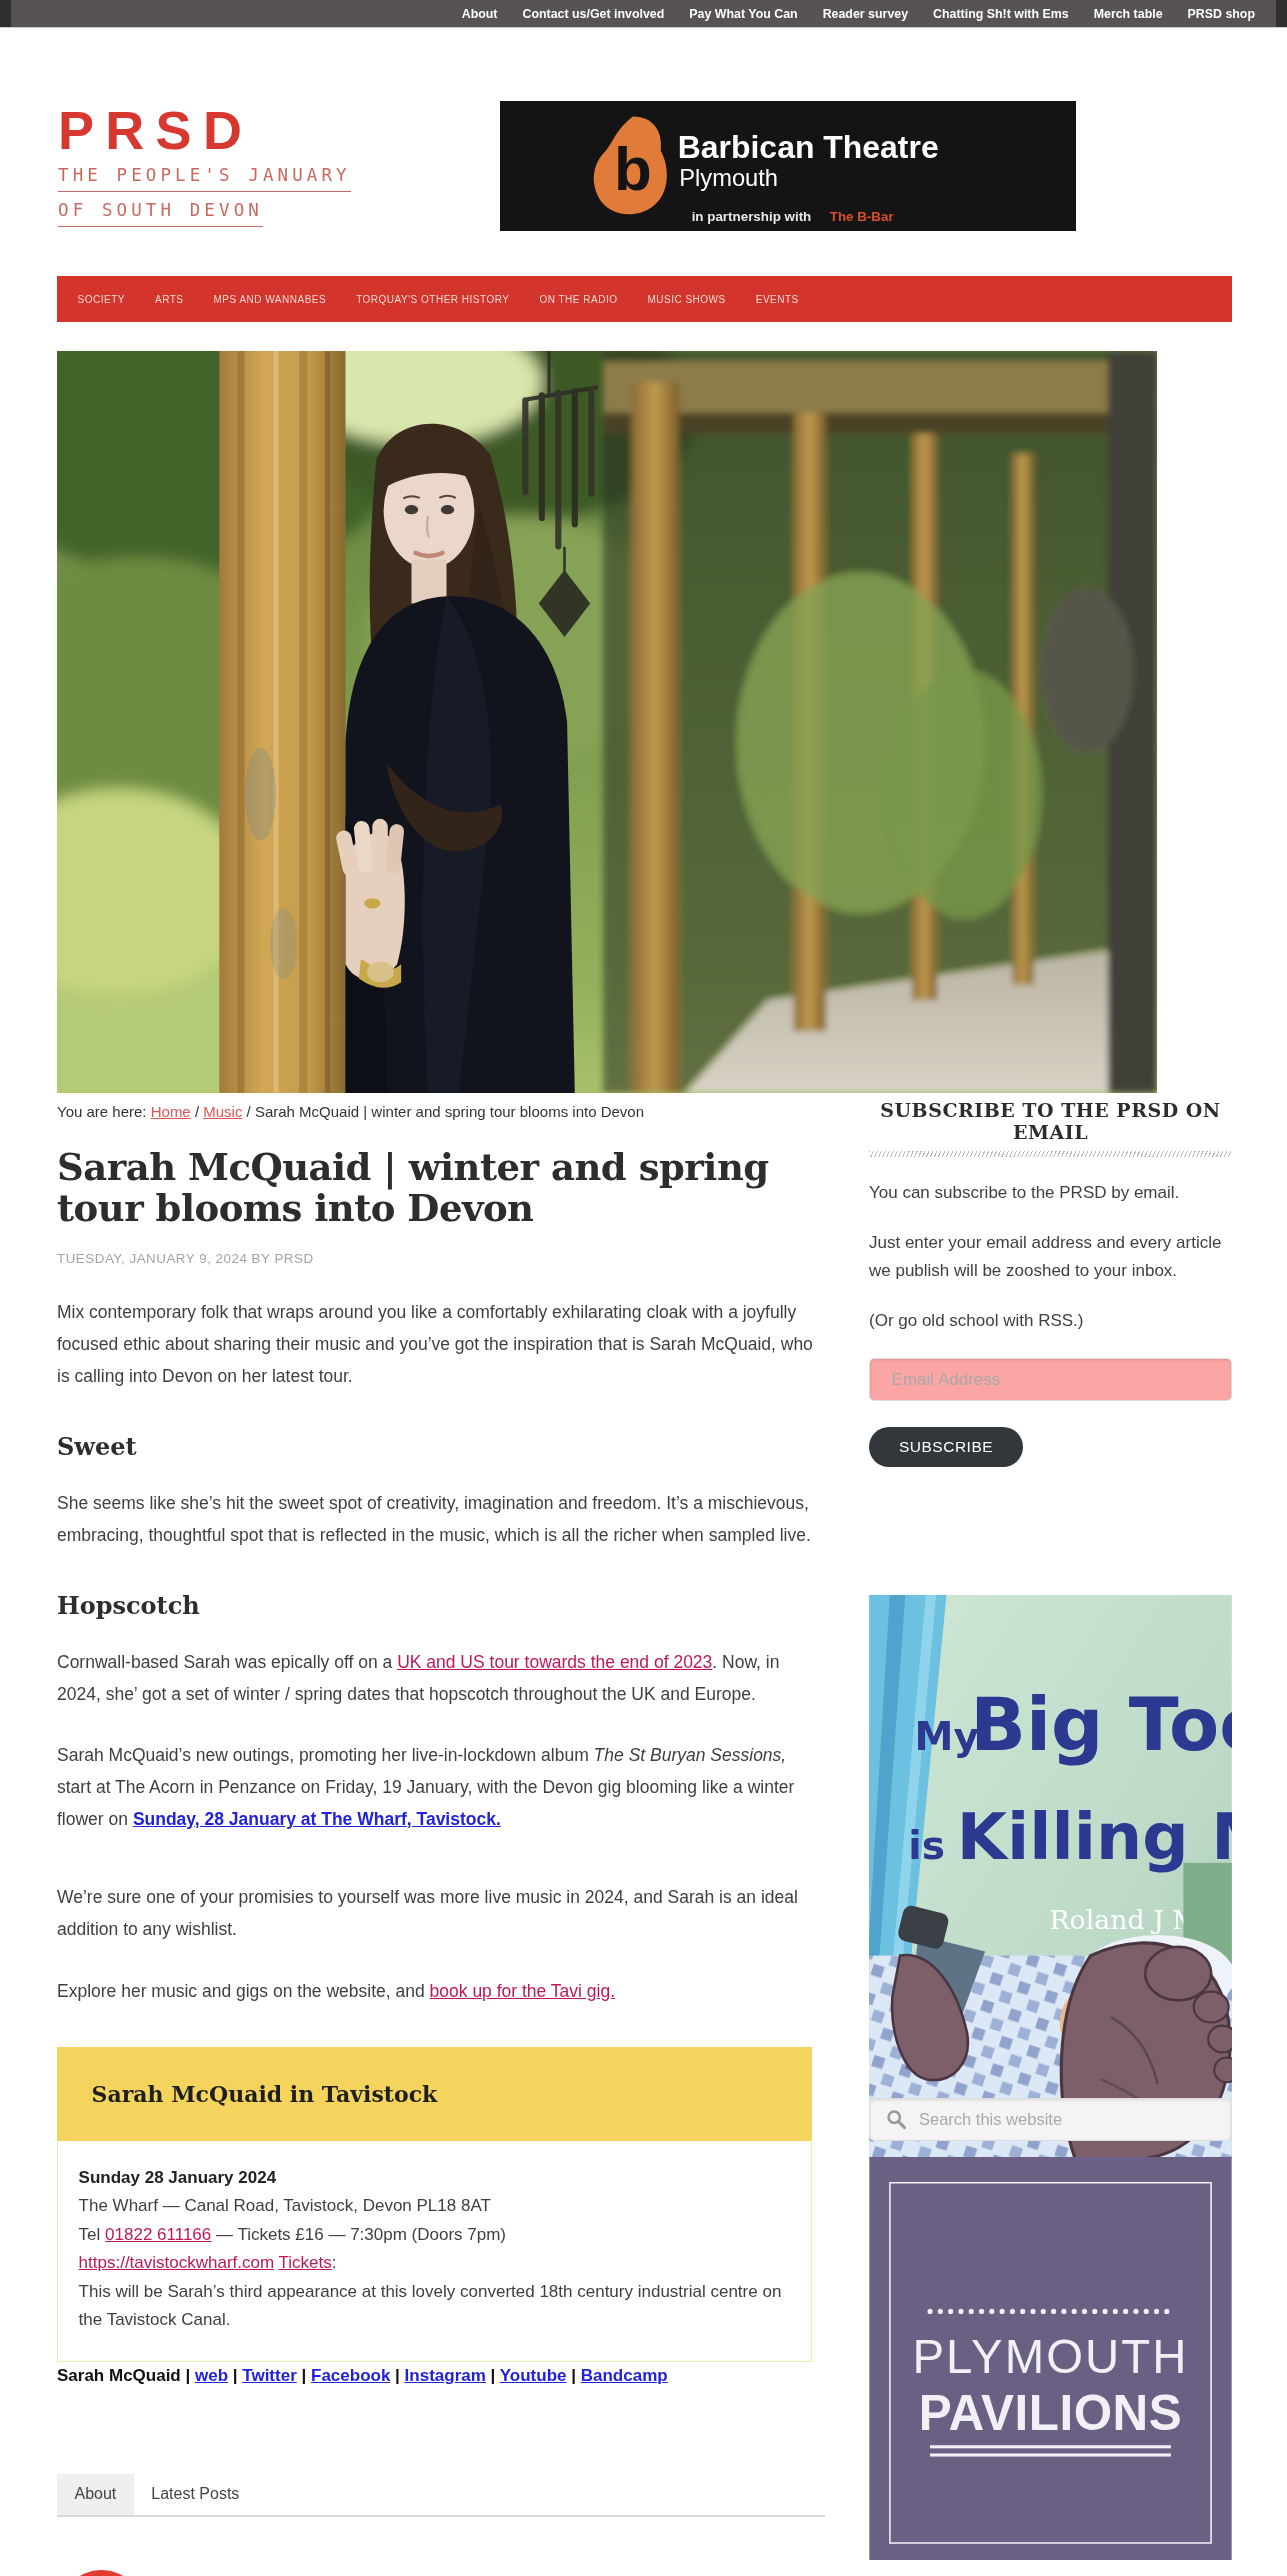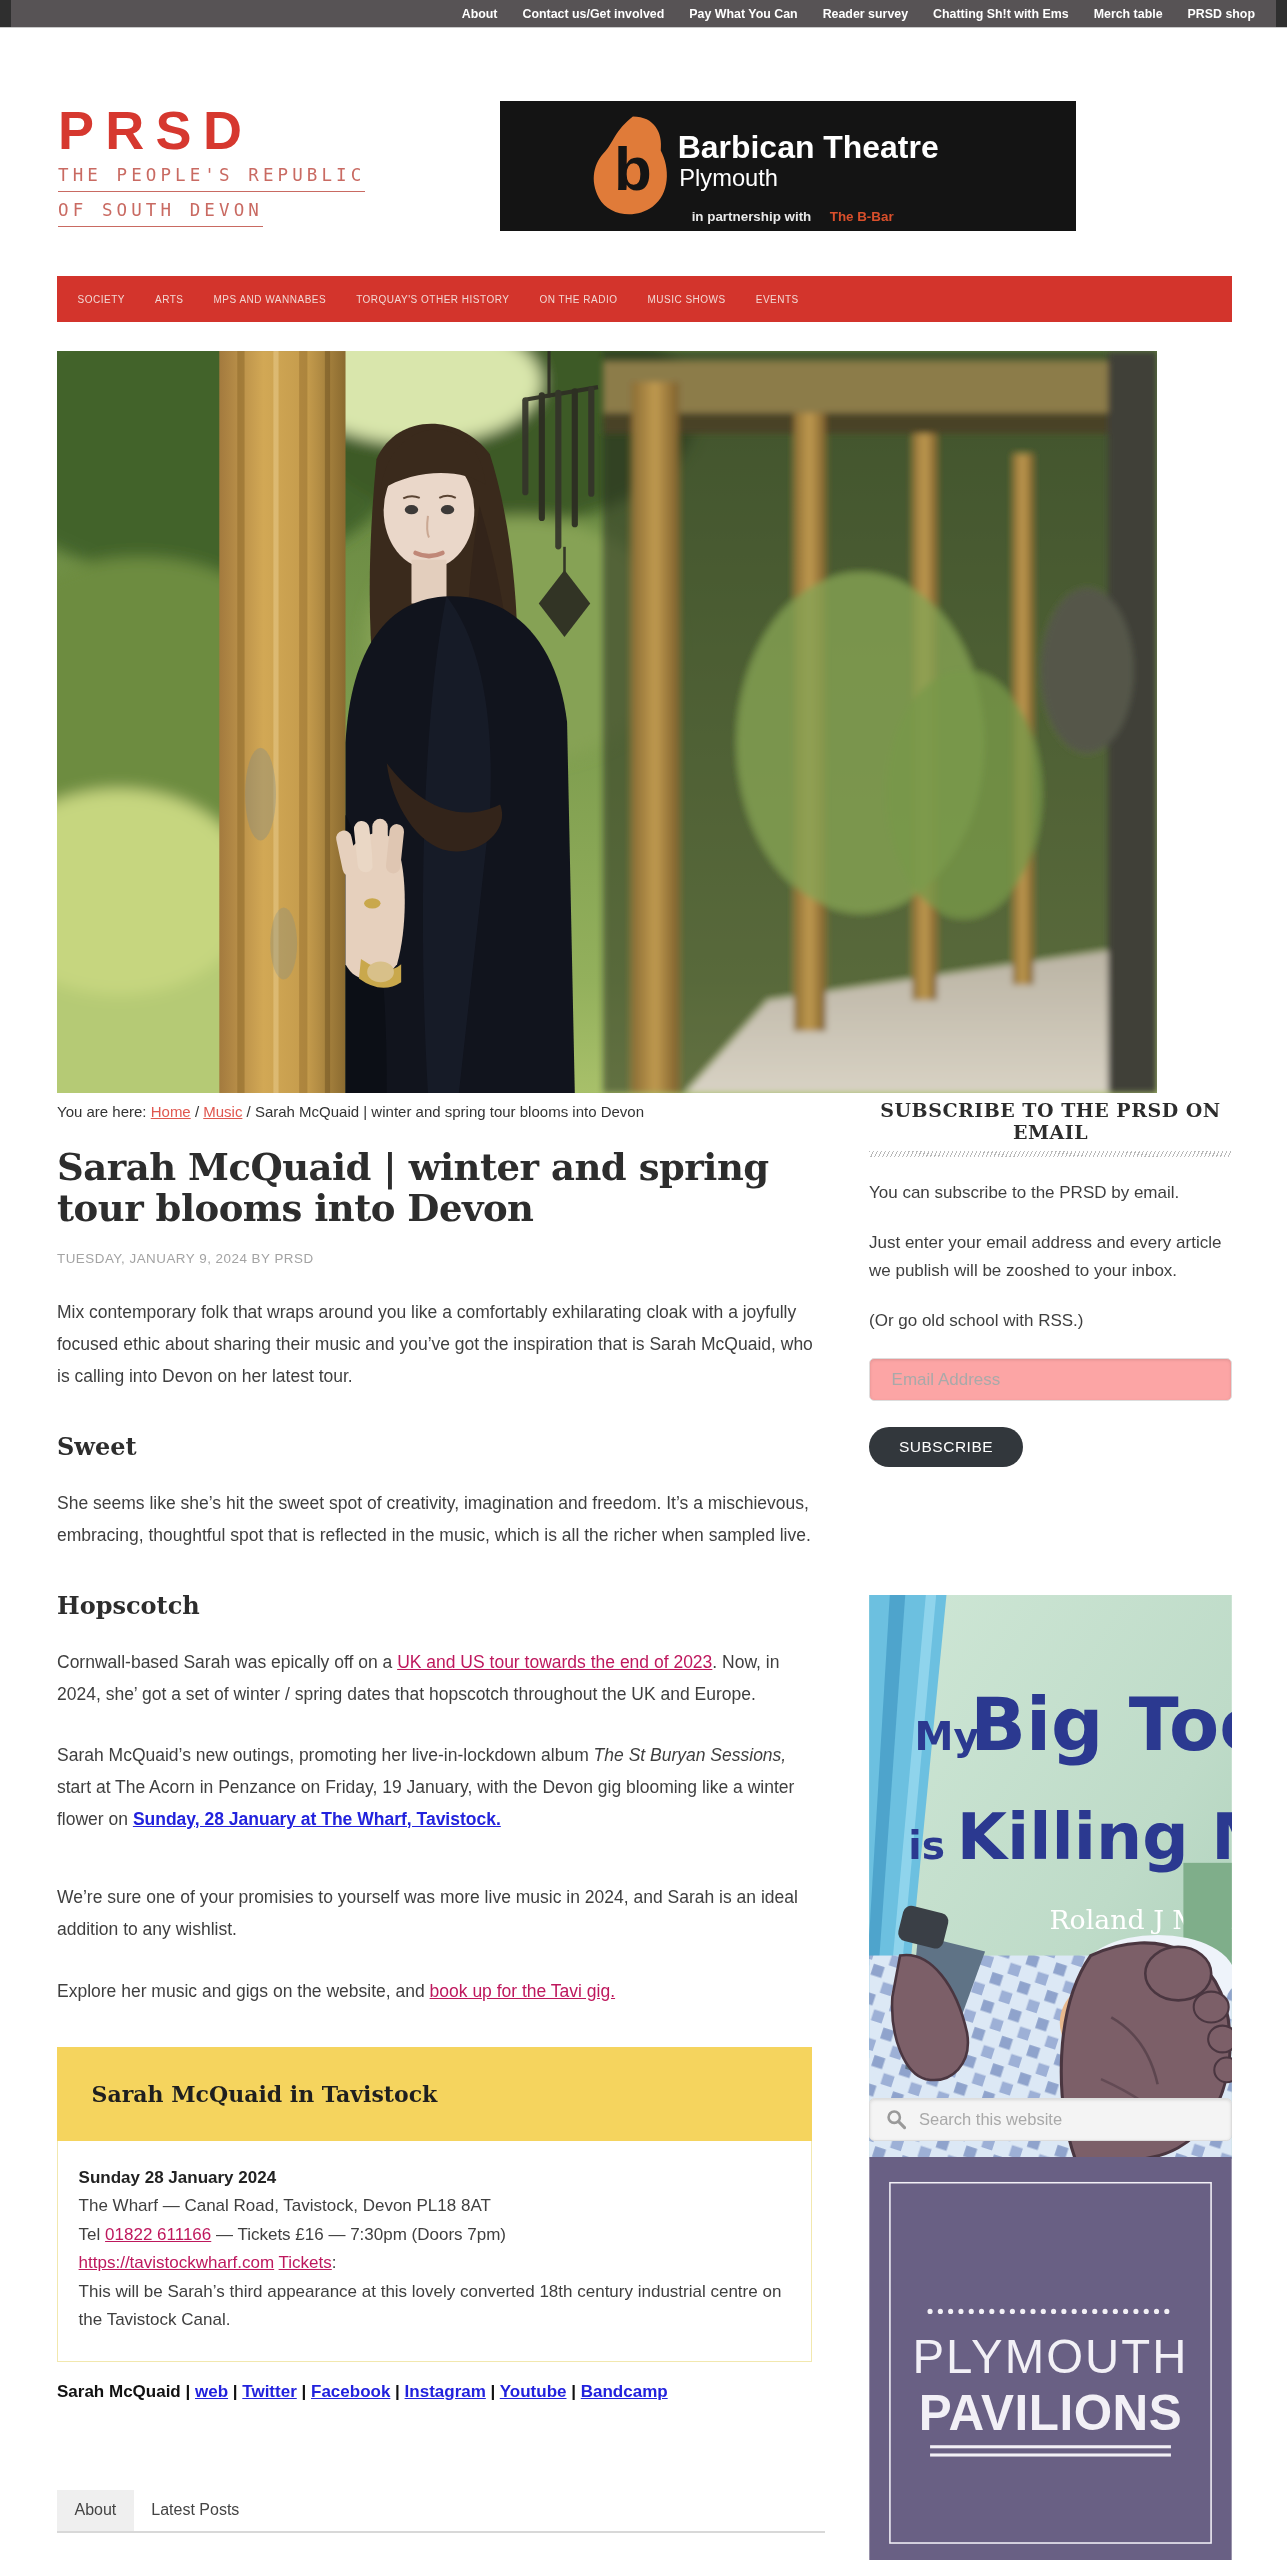--- a/index.html
+++ b/index.html
@@ -51,21 +51,21 @@
 
   
   .event-box{margin-top:40px;width:755px;}
   .event-head{background:#f5d45e;padding:19.6px 20.6px;}
   .event-head h3{margin:14px;font-family:"DejaVu Serif",serif;font-weight:bold;font-size:22px;color:#1f1f1f;}
   .event-body{border:1px solid #f2e8ae;border-top:none;background:#fff;padding:23px 20.6px 26px 20.6px;
               font-size:17px;line-height:1.68;}
   .event-body .date{font-weight:bold;color:#222;}
 
   
-  .social-row{margin-top:20px;font-size:17px;font-weight:bold;color:#111;}
+  .social-row{margin-top:4px;font-size:17px;font-weight:bold;color:#111;}
   .social-row a{color:#2222dd;text-decoration:underline;}
 
   
   .tabs{margin-top:88px;display:flex;align-items:flex-end;border-bottom:2.1px solid #d8d8d8;width:768px;}
   .tab{font-size:16px;color:#444;padding:11.3px 17.5px;}
   .tab.active{background:#efefef;}
   .author-box{margin-top:40px;display:flex;width:768px;position:relative;}
   .author-avatar{flex:0 0 89px;height:89px;margin-top:13.4px;}
   .author-content{margin-left:32px;width:623px;}
   .author-name{color:#2b22d8;font-weight:bold;font-size:20.6px;margin-top:15.5px;}
@@ -106,21 +106,21 @@
       <a href="#">Pay What You Can</a>
       <a href="#">Reader survey</a>
       <a href="#">Chatting Sh!t with Ems</a>
       <a href="#">Merch table</a>
       <a href="#">PRSD shop</a>
     </nav>
   </div>
 
   <a href="#" class="logo" style="text-decoration:none;display:block;">
     <div class="prsd">PRSD</div>
-    <div><span class="tag">THE PEOPLE'S REPUBLIC</span></div>
+    <div><span class="tag">THE PEOPLE'S JANUARY</span></div>
     <div><span class="tag">OF SOUTH DEVON</span></div>
   </a>
 
   <a href="#" class="banner">
     <svg width="576" height="130" viewBox="0 0 1118 252">
       <rect x="0" y="0" width="1118" height="252" fill="#141414"></rect>
       <path d="M258,30 C300,30 316,62 312,96 C330,130 330,180 296,205 C262,230 210,222 192,188 C174,154 182,120 204,98 C220,80 224,56 258,30 Z" fill="#e07b39"></path>
       <text x="258" y="172" font-family="Liberation Sans,sans-serif" font-size="120" font-weight="bold" fill="#141414" text-anchor="middle">b</text>
       <text x="345" y="110" font-family="Liberation Sans,sans-serif" font-size="62" font-weight="bold" fill="#ffffff">Barbican Theatre</text>
       <text x="348" y="165" font-family="Liberation Sans,sans-serif" font-size="46" fill="#ffffff">Plymouth</text>

